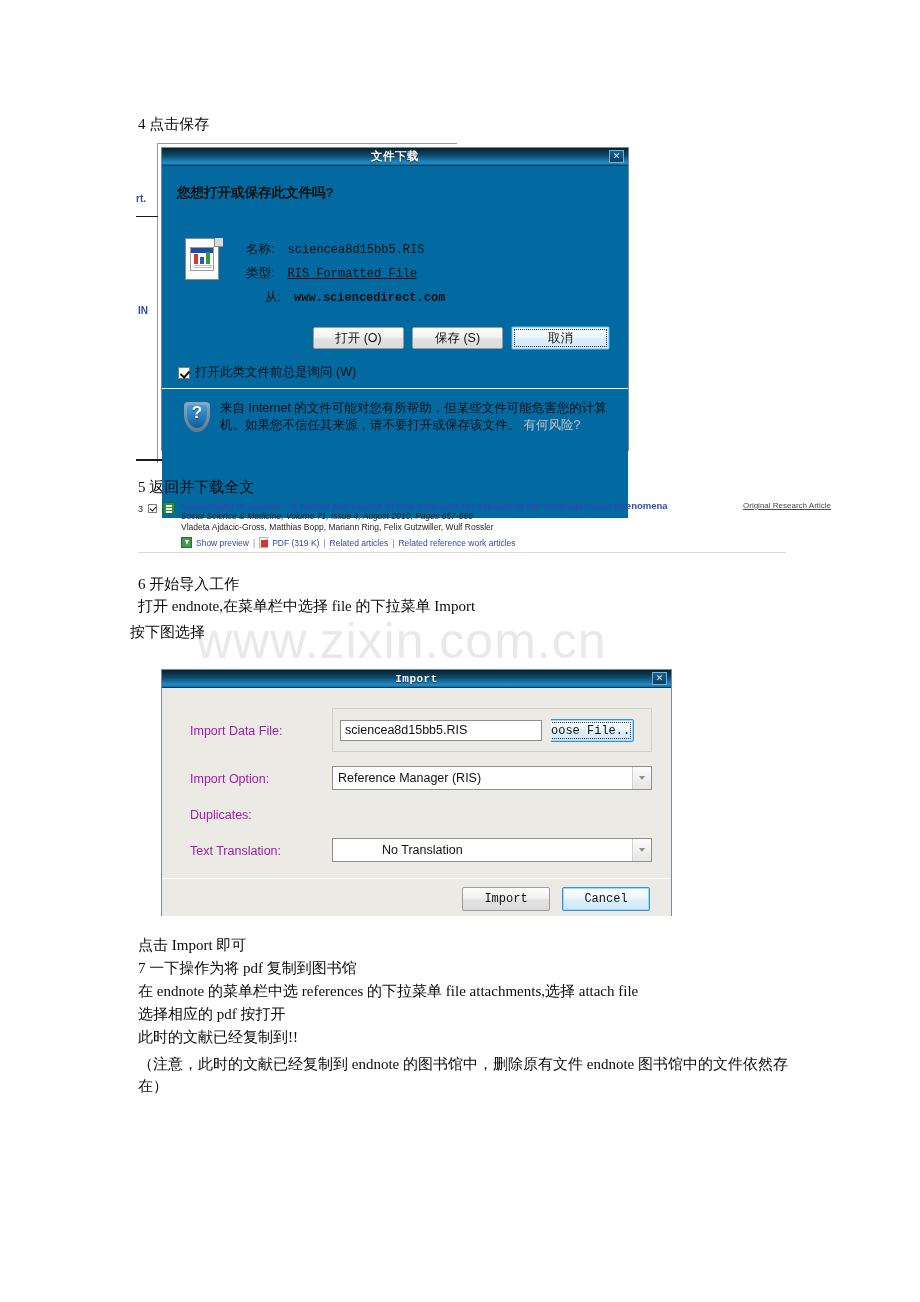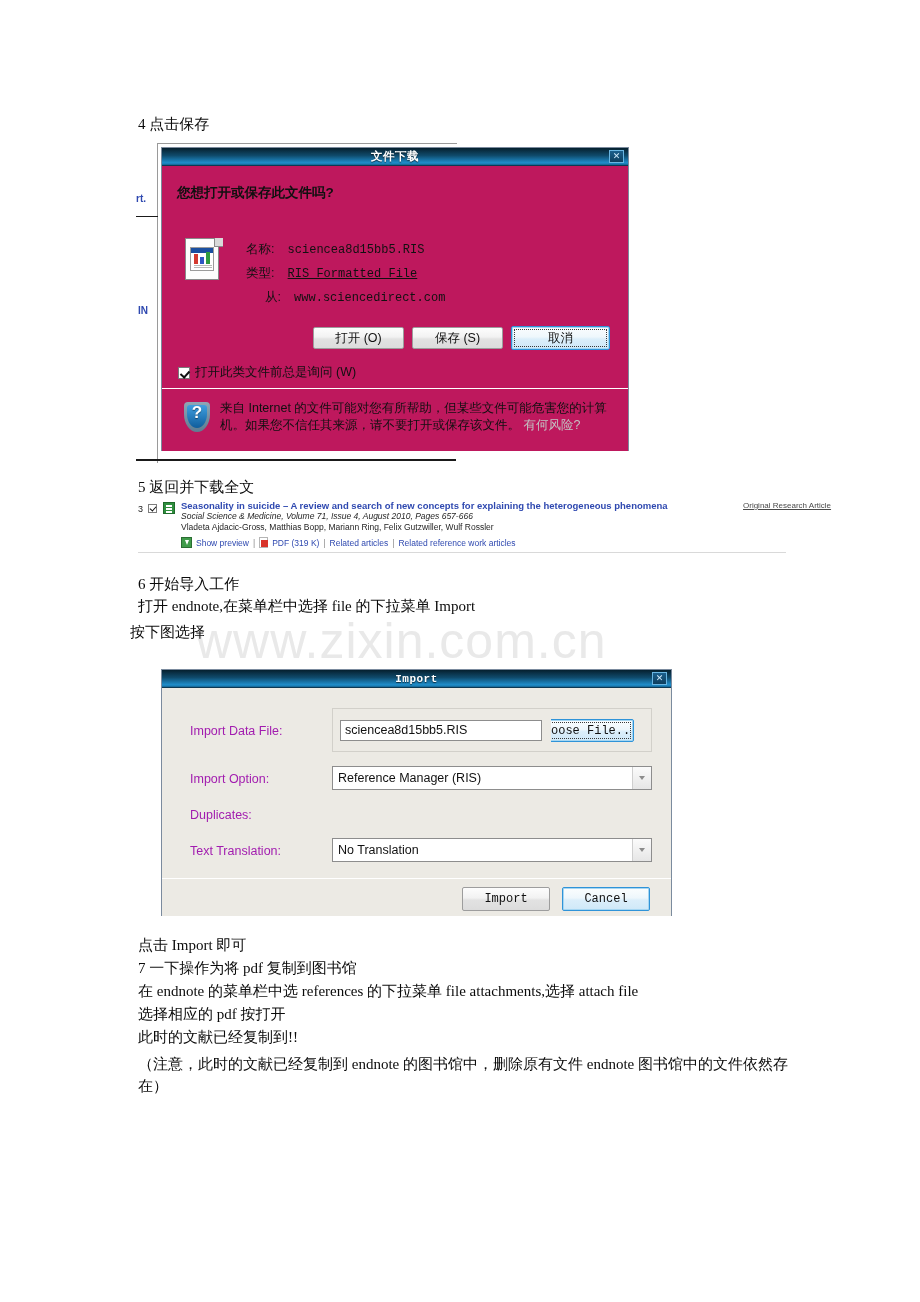--- a/index.html
+++ b/index.html
@@ -101,21 +101,21 @@
     font-family:"Liberation Sans", sans-serif;
     font-size:9px;
     line-height:11px;
     text-align:center;
     cursor:pointer;
   }
   .dlg-body { position:relative; }
 
   
   #file-download-dialog { left:161px; top:147px; width:468px; height:304px; }
-  #file-download-dialog .dlg-body { height:285px; background:#be185d; }
+  #file-download-dialog .dlg-body { height:352px; background:#0369a1; }
 
   .fd-question {
     position:absolute; left:15px; top:18px;
     font-family:"Liberation Sans", sans-serif;
     font-size:13.5px; font-weight:bold; color:#101010;
     white-space:nowrap;
   }
 
   .fd-icon {
     position:absolute; left:23px; top:72px;
@@ -145,21 +145,21 @@
 
   .fd-field { position:absolute; font-size:12.5px; white-space:nowrap; }
   .fd-label {
     font-family:"Liberation Sans", sans-serif;
     color:#111; font-size:12.5px;
   }
   .fd-value {
     font-family:"Liberation Mono", monospace;
     color:#111; font-size:12px;
   }
-  .fd-value.bold { font-weight:normal; }
+  .fd-value.bold { font-weight:bold; }
 
   .xp-btn {
     position:absolute;
     height:22px;
     background:linear-gradient(to bottom,#fdfdfd 0%,#f2f2f2 45%,#e2e2e2 55%,#dcdcdc 100%);
     border:1px solid #9d9d9d;
     border-radius:2px;
     font-family:"Liberation Sans", sans-serif;
     font-size:12.5px;
     color:#101010;
@@ -509,21 +509,21 @@
 
       <div class="imp-label" style="left:28px; top:84px;">Import Option:</div>
       <div class="imp-select" style="top:78px;">
         <span class="val">Reference Manager (RIS)</span>
         <span class="arrow"></span>
       </div>
 
       <div class="imp-label" style="left:28px; top:120px;">Duplicates:</div>
 
       <div class="imp-label" style="left:28px; top:156px;">Text Translation:</div>
-      <div class="imp-select" style="top:150px;">
+      <div class="imp-select" style="top:150px;padding-left:44px;">
         <span class="val">No Translation</span>
         <span class="arrow"></span>
       </div>
 
       <div class="imp-footline"></div>
 
       <div class="xp-btn mono" style="left:300px; top:199px; width:88px; height:24px;">Import</div>
       <div class="xp-btn mono focused" style="left:400px; top:199px; width:88px; height:24px;">
         <span>Cancel</span>
       </div>

